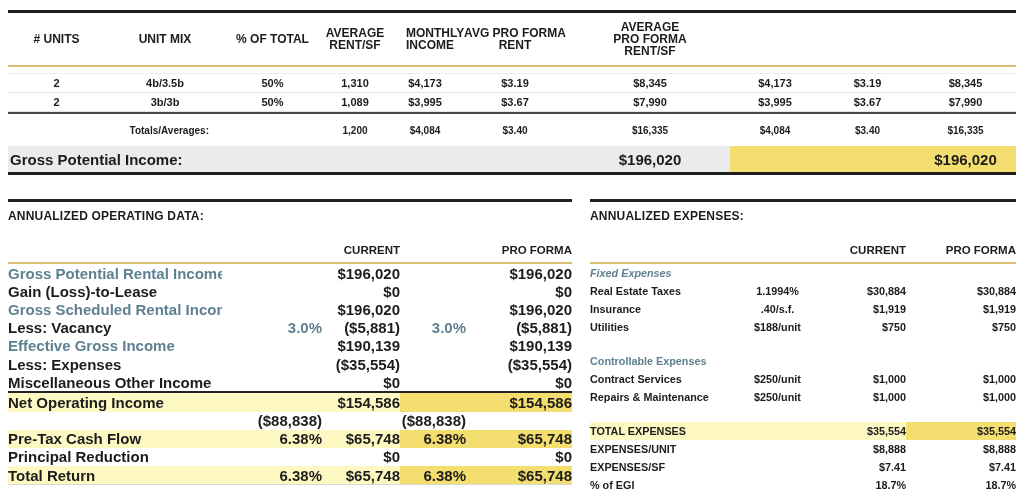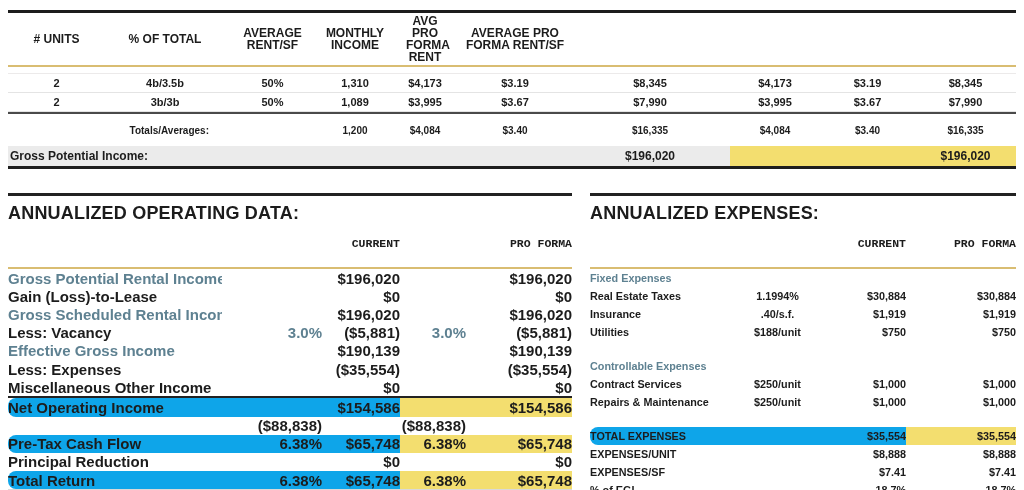--- a/index.html
+++ b/index.html
@@ -20,57 +20,60 @@
   .ut-header .hcell:nth-child(5) span{max-width:38px;}
   .ut-header .hcell:nth-child(7) span{max-width:78px;}
   .ut-body{padding-top:6px;}
   .ut-row{height:18px;font-size:11px;border-bottom:1px solid #e4e4e4;}
   .ut-row:first-child{border-top:1px solid #eceaea;}
   .ut-row .cell{text-align:center;}
   .ut-sep{border-bottom:2px solid #4a4a4a;}
   .ut-totals{height:32px;font-size:10px;}
   .ut-totals .cell{text-align:center;}
   .ut-totals .lbl{grid-column:1/3;text-align:right;padding-right:16px;}
-  .ut-gpi{height:20px;background:#ebebeb;font-size:12px;}
+  .ut-gpi{height:26px;background:#ebebeb;font-size:15px;}
   .ut-gpi .lbl{grid-column:1/4;text-align:left;padding-left:2px;}
   .ut-gpi .cell{text-align:center;height:100%;display:flex;align-items:center;justify-content:center;}
   .hl-y{background:#f3de6f;}
 
   
   .bottom{display:flex;gap:18px;margin-top:24px;}
   .sec{border-top:3px solid #222222;}
   .sec-left{width:564px;}
   .sec-right{width:426px;}
-  .sec-title{font-size:18px;letter-spacing:.2px;padding-top:7px;height:21px;}
-  .sec-head{height:26px;font-size:11.5px;align-items:end !important;padding-bottom:17px;border-bottom:2px solid #d9bd72;box-sizing:content-box;font-family:Liberation Mono, monospace;}
+  .sec-title{font-size:12px;letter-spacing:.2px;padding-top:7px;height:21px;}
+  .sec-head{height:26px;font-size:11.5px;align-items:end !important;padding-bottom:6px;border-bottom:2px solid #d9bd72;box-sizing:content-box;}
   .op-grid{display:grid;grid-template-columns:214px 100px 78px 66px 106px;align-items:center;}
   .ex-grid{display:grid;grid-template-columns:145px 85px 86px 110px;align-items:center;}
   .row{height:18.2px;font-size:15px;}
   .ex-row{height:18px;font-size:10.8px;}
   .r{text-align:right;}
   .c{text-align:center;}
   .cell{overflow:hidden;white-space:nowrap;}
   .op-grid .cell,.ex-grid .cell{height:100%;display:flex;align-items:center;}
   .op-grid .cell.r,.ex-grid .cell.r{justify-content:flex-end;}
   .op-grid .cell.c,.ex-grid .cell.c{justify-content:center;}
   .teal{color:#5e8191;}
-  .row.hl,.ex-row.hl{background:#0ea5e9;border-radius:8px;}
+  .row.hl,.ex-row.hl{background:#fef9c3;}
   .row.divider{border-bottom:2px solid #222222;}
   .end-line{border-bottom:1px solid #d9d9d9;}
   .spacer{height:16px;}
 </style>
 </head>
 <body>
 
 <div class="page">
 
   <section class="unit-table">
     <div class="ut-grid ut-header" id="ut-header">
         <div class="hcell">
           <span># UNITS</span>
+        </div>
+        <div class="hcell">
+          <span>UNIT MIX</span>
         </div>
         <div class="hcell">
           <span>% OF TOTAL</span>
         </div>
         <div class="hcell">
           <span>AVERAGE RENT/SF</span>
         </div>
         <div class="hcell">
           <span>MONTHLY INCOME</span>
         </div>
@@ -235,21 +238,21 @@
     <section class="sec sec-right">
       <div class="sec-title">ANNUALIZED EXPENSES:</div>
       <div class="ex-grid sec-head">
         <div></div>
         <div></div>
         <div class="r">CURRENT</div>
         <div class="r">PRO FORMA</div>
       </div>
       <div id="ex-body">
           <div class="ex-grid ex-row">
-            <div class="cell teal" style="grid-column: 1 / 3;">Fixed Expenses</div>
+            <div class="cell teal" style="grid-column: 1 / 3; font-style: italic;">Fixed Expenses</div>
             <div class="cell"></div>
             <div class="cell"></div>
           </div>
           <div class="ex-grid ex-row">
             <div class="cell">Real Estate Taxes</div>
             <div class="cell c">1.1994%</div>
             <div class="cell r">$30,884</div>
             <div class="cell r">$30,884</div>
           </div>
           <div class="ex-grid ex-row">

